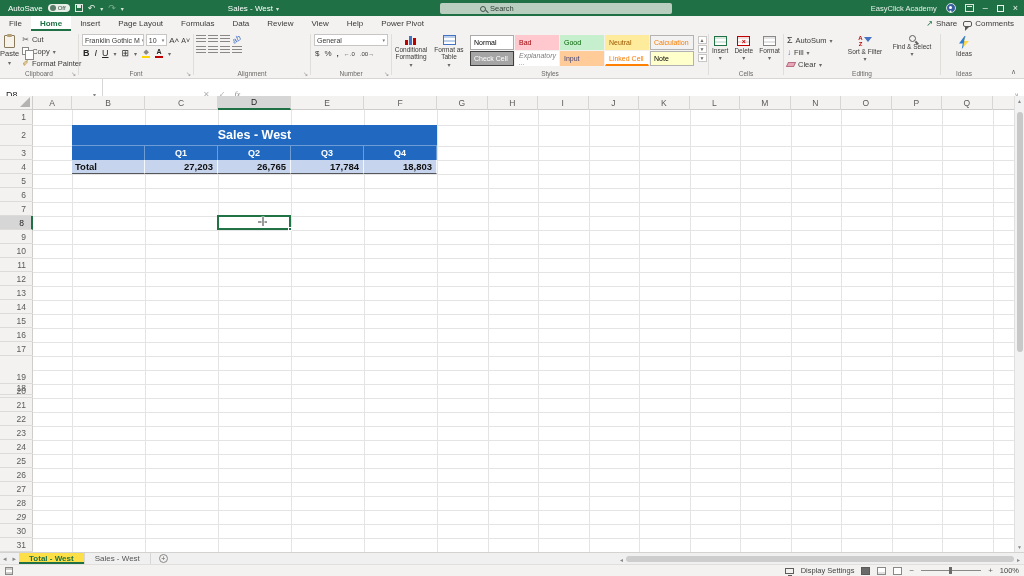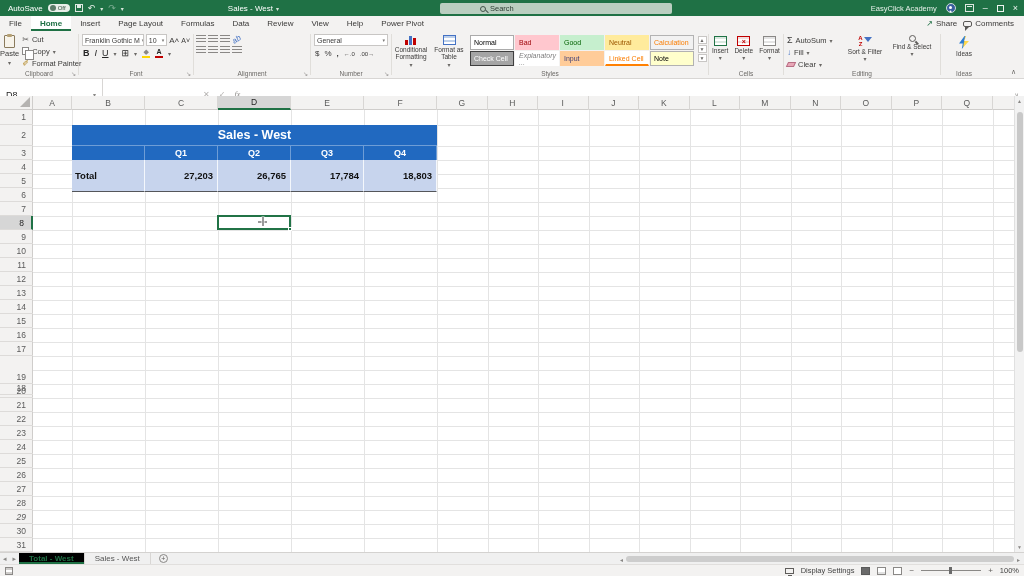--- a/index.html
+++ b/index.html
@@ -134,40 +134,40 @@
   .ch.sel{background:#d6d6d6;border-bottom:2px solid #1F7145;color:#1f1f1f}
   #corner{position:absolute;left:0;top:0;width:33px;height:14px;background:#f3f2f1;border-right:1px solid #cfcdcb;border-bottom:1px solid #cfcdcb}
   #corner::after{content:"";position:absolute;right:2px;bottom:2px;border:5px solid transparent;border-right-color:#b5b3b1;border-bottom-color:#b5b3b1;width:0;height:0}
   #rowheadbar{position:absolute;left:0;top:14px;width:33px;height:442px;background:#f3f2f1;border-right:1px solid #cfcdcb}
   .rh{position:absolute;left:0;width:33px;display:flex;align-items:center;justify-content:flex-end;padding-right:7px;font-size:8.5px;color:#5a5a5a;border-bottom:1px solid #dddbd9}
   .rh.sel{background:#d6d6d6;border-right:2px solid #1F7145;color:#1f1f1f}
   .gl{position:absolute;background:#e4e4e4}
   
   .t-title{position:absolute;left:72px;top:29px;width:365px;height:21px;background:#2169C0;color:#fff;font-weight:bold;font-size:12.5px;display:flex;align-items:center;justify-content:center;border-bottom:1px solid rgba(255,255,255,.35)}
   .t-h,.t-hb{position:absolute;top:50px;height:14px;background:#2169C0;color:#fff;font-weight:bold;font-size:9px;display:flex;align-items:center;justify-content:center;border-right:1px solid rgba(255,255,255,.35)}
-  .t-total,.t-v{position:absolute;top:64px;height:32px;background:#C7D4ED;color:#111;font-weight:bold;font-size:9.5px;display:flex;align-items:center;border-right:1px solid rgba(255,255,255,.8);border-bottom:1px solid #54565a}
+  .t-total,.t-v{position:absolute;top:64px;height:14px;background:#C7D4ED;color:#111;font-weight:bold;font-size:9.5px;display:flex;align-items:center;border-right:1px solid rgba(255,255,255,.8);border-bottom:1px solid #54565a}
   .t-total{justify-content:flex-start;padding-left:3px}
   .t-v{justify-content:flex-end;padding-right:4px}
   #selbox{position:absolute;left:217px;top:119px;width:74px;height:15px;border:2px solid #217346;background:transparent}
   #fillhandle{position:absolute;right:-3px;bottom:-3px;width:4px;height:4px;background:#217346;border:1px solid #fff}
   #cellcursor{position:absolute;left:258px;top:121px;width:9px;height:9px}
   #cellcursor::before{content:"";position:absolute;left:0;top:4px;width:9px;height:1.5px;background:#9a9a9a;box-shadow:0 0 0 .5px #fff}
   #cellcursor::after{content:"";position:absolute;left:4px;top:0;width:1.5px;height:9px;background:#9a9a9a;box-shadow:0 0 0 .5px #fff}
 
   
   #vscroll{position:absolute;right:0;top:96px;width:10px;height:456px;background:#f2f2f2;border-left:1px solid #e0e0e0;display:flex;flex-direction:column;align-items:center}
   #vscroll .arr{font-size:5px;color:#8a8886;height:10px;display:flex;align-items:center}
   #vthumb{width:6px;height:240px;background:#c8c8c8;border-radius:3px;margin-top:6px}
   #vscroll .arr.bottom{margin-top:auto}
 
   
   #tabstrip{position:absolute;left:0;top:552px;width:1024px;height:12px;background:#f0f0f0;border-top:1px solid #d4d2d0;display:flex;align-items:stretch;font-size:8px}
   .navarr{color:#8a8886;font-size:7px;display:flex;align-items:center;padding:0 3px}
   .sheettab{display:flex;align-items:center;padding:0 10px;color:#555;border-right:1px solid #d8d6d4;background:transparent;white-space:nowrap}
-  .sheettab.active{background:#000000;color:#1F7145;font-weight:bold;box-shadow:inset 0 -2px 0 #1F7145}
+  .sheettab.active{background:#fde047;color:#1F7145;font-weight:bold;box-shadow:inset 0 -2px 0 #1F7145}
   .addsheet{width:9px;height:9px;border:1px solid #8a8886;border-radius:50%;color:#5f5d5b;font-size:7px;display:flex;align-items:center;justify-content:center;align-self:center;margin-left:8px}
   #hscroll{position:absolute;right:4px;top:2px;width:400px;height:8px;display:flex;align-items:center}
   #hthumb{flex:1;height:6px;background:#cdcdcd;border-radius:3px;margin:0 3px}
   #hscroll .arr{font-size:6px;color:#8a8886}
 
   
   #statusbar{position:absolute;left:0;top:564px;width:1024px;height:12px;background:#f3f2f1;border-top:1px solid #e1dfdd;display:flex;align-items:center;font-size:7.5px;color:#444}
   #statusleft{margin-left:5px;width:8px;height:8px;border:1px solid #8a8886;background:repeating-linear-gradient(to bottom,#cfcdcb 0 2px,#fff 2px 4px)}
   .sb-right{margin-left:auto;display:flex;align-items:center;gap:7px;padding-right:5px}
   .monitor{width:9px;height:6px;border:1px solid #5f5d5b;position:relative}

